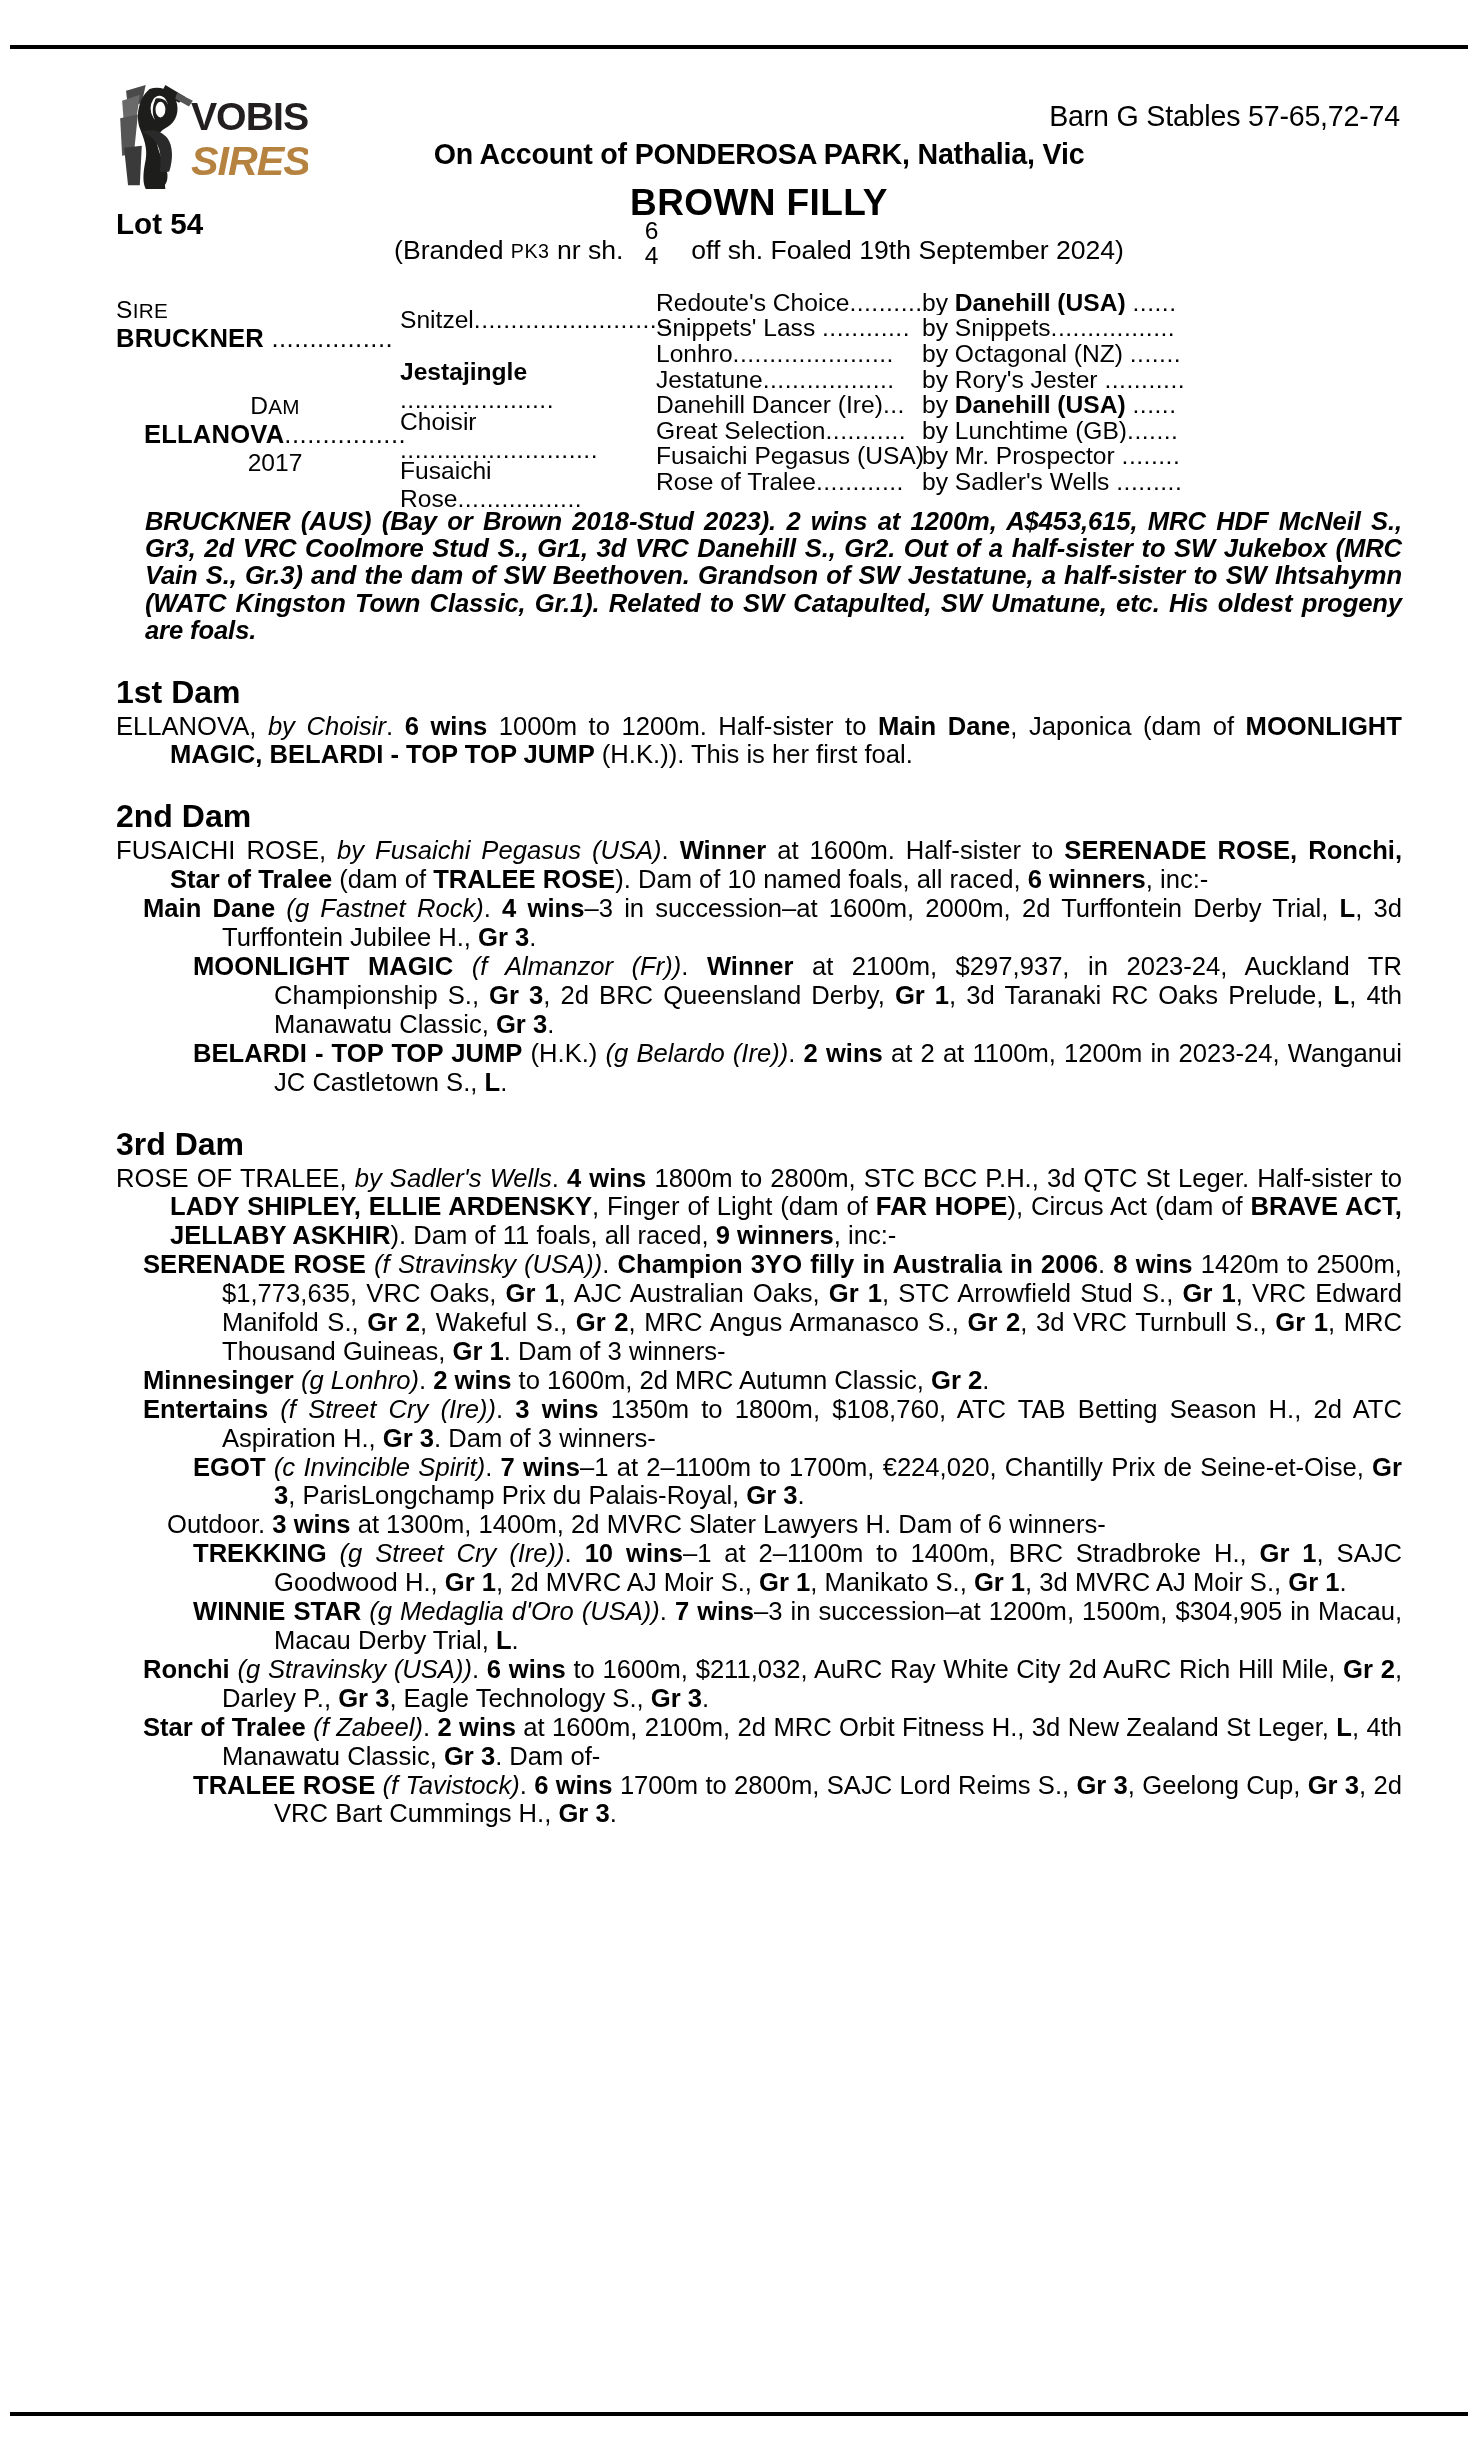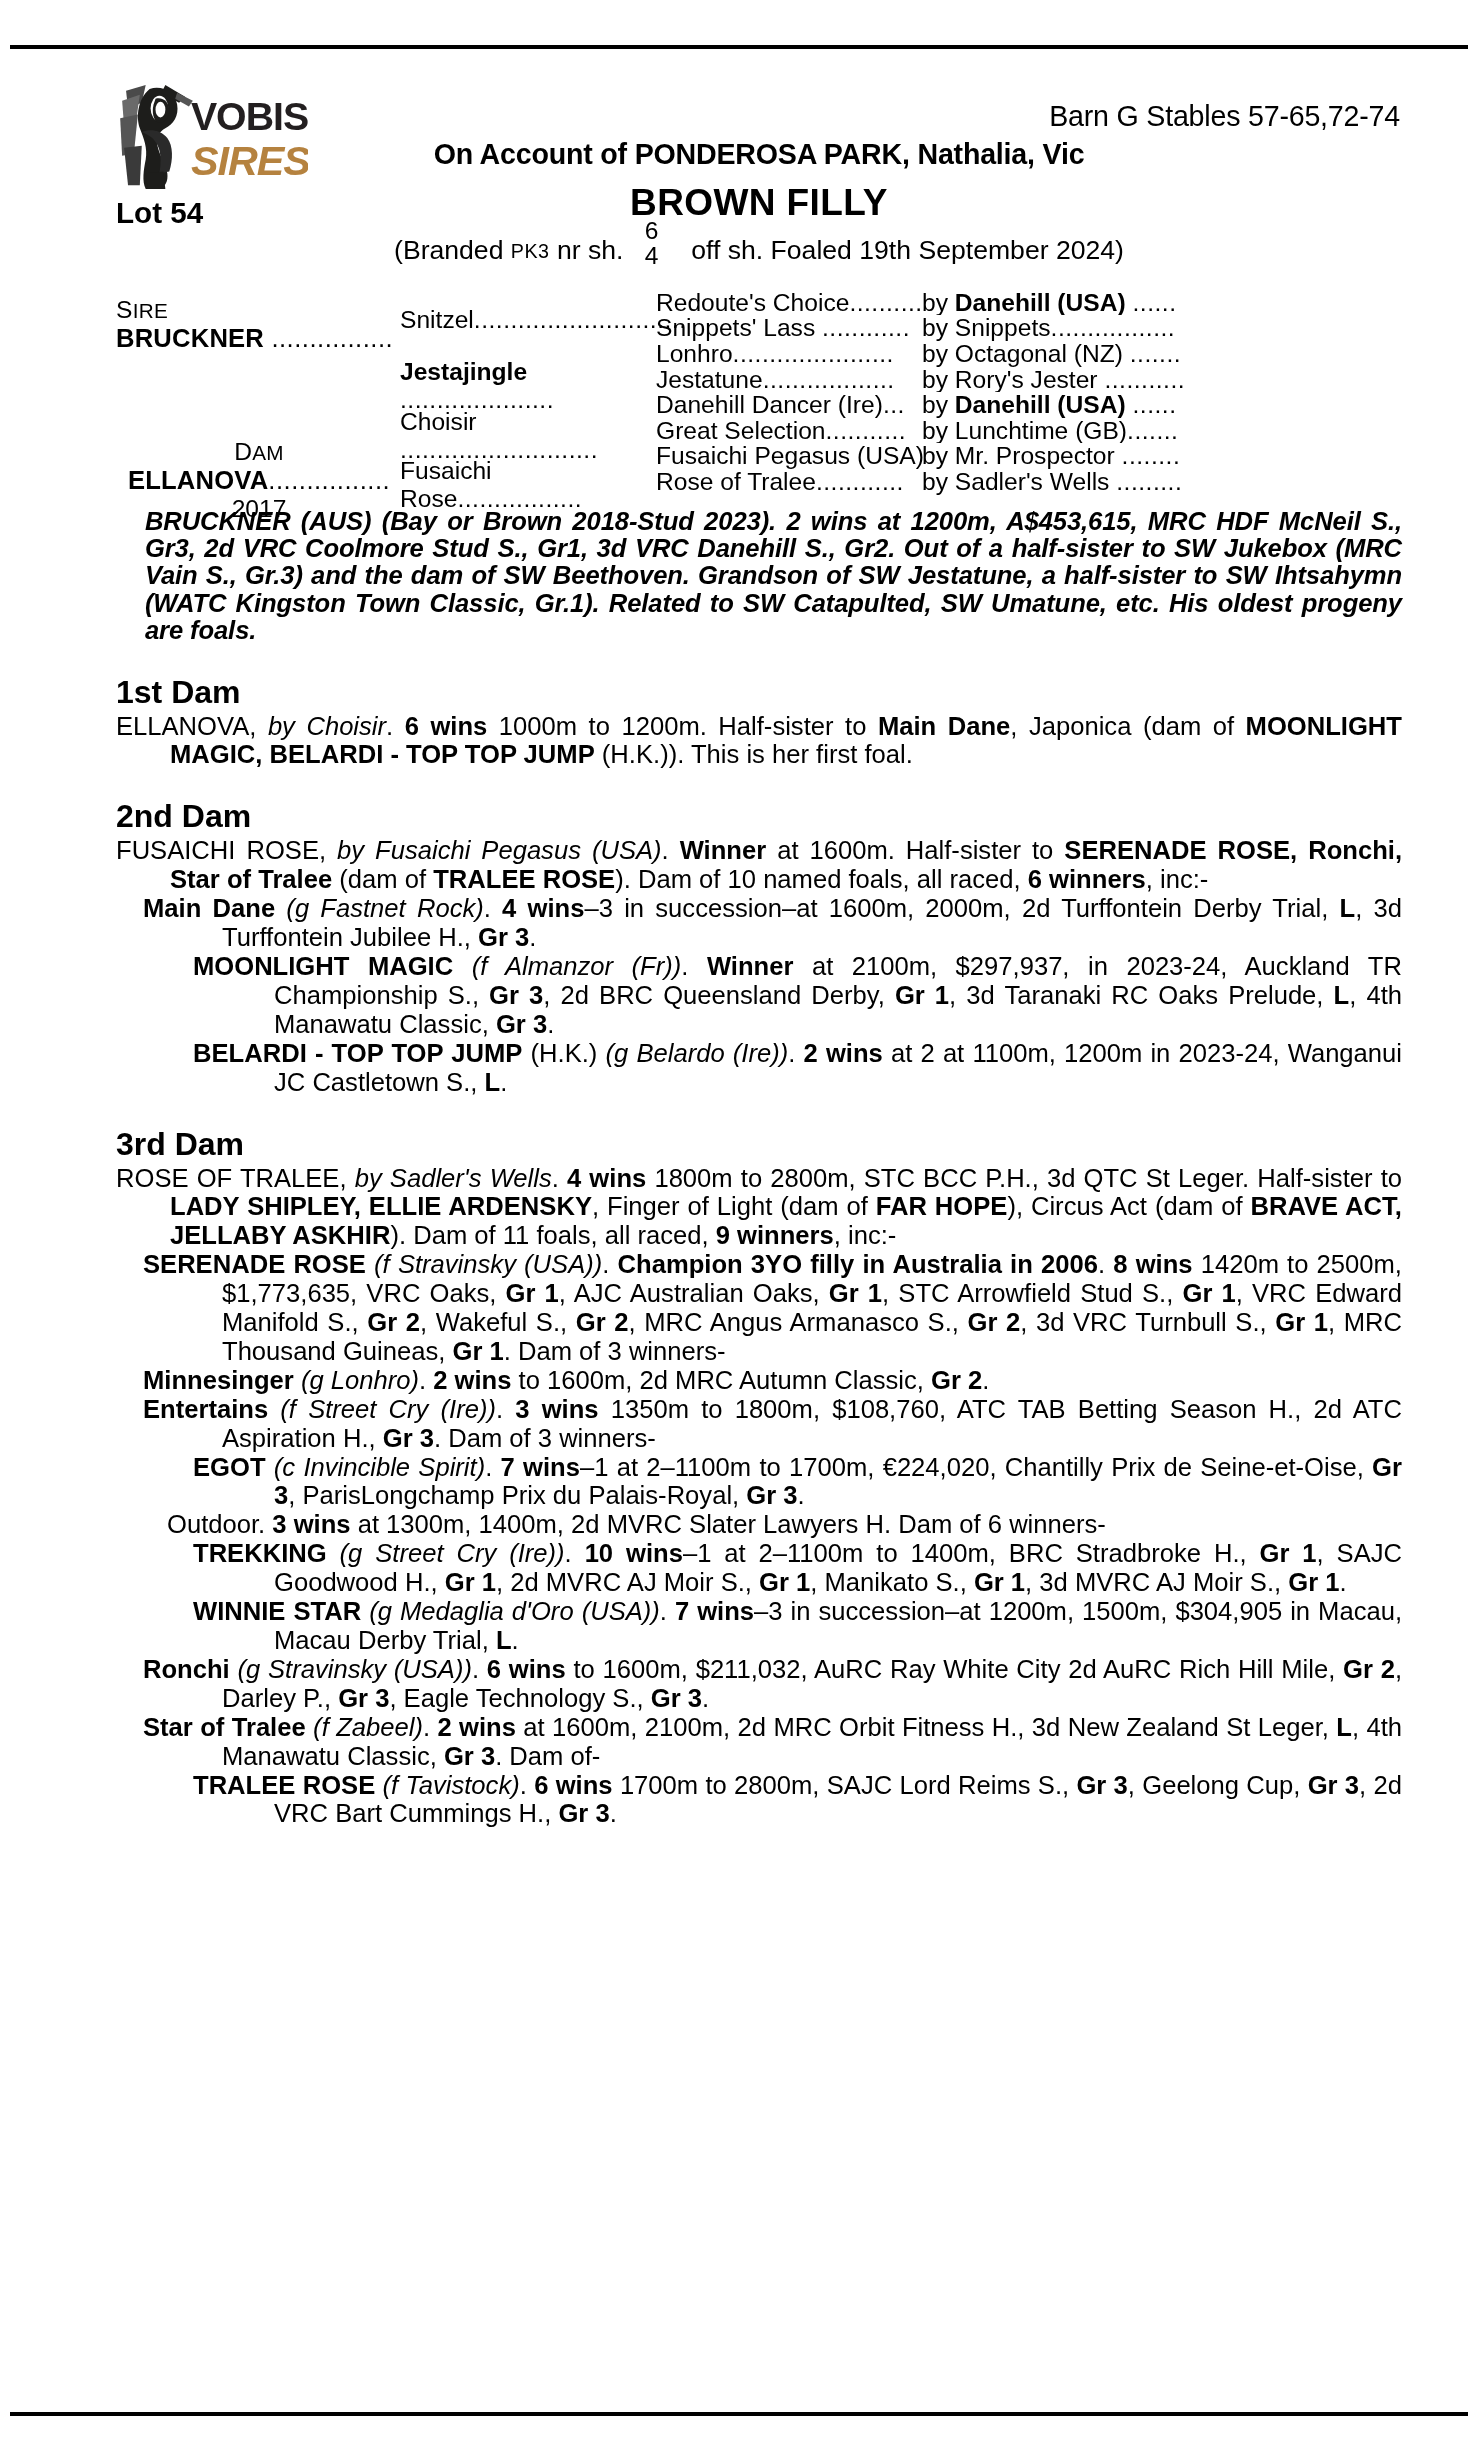--- a/index.html
+++ b/index.html
@@ -71,21 +71,21 @@
     left: 0; right: 0;
     top: 79px;
     text-align: center;
     font-size: 28.6px;
     font-weight: bold;
     letter-spacing: -0.2px;
   }
   .lot-no {
     position: absolute;
     left: 0px;
-    top: 137px;
+    top: 148px;
     font-size: 29.6px;
     font-weight: bold;
     text-align: center;
   }
   .title-name {
     position: absolute;
     left: 0; right: 0;
     top: 123px;
     text-align: center;
     font-size: 37px;
@@ -175,23 +175,22 @@
   }
   .sd-year { font-size: 24.6px; }
   .dots { letter-spacing: 0.5px; font-weight: normal; }
 
   .sire-block {
     position: absolute;
     top: 5.9px; left: 0; width: 100%;
   }
   .dam-block {
     position: absolute;
-    top: 102px; left: 0; width: 100%;
-    text-align: center;
-    margin-top: 46px;
+    top: 102px; left: 16px; width: 100%;
+    text-align: center;
   }
   .g2 { position: absolute; left: 0; width: 100%; }
   .g2.a { top: 16.7px; }
   .g2.b { top: 68px; }
   .g2.c { top: 118px; }
   .g2.d { top: 167px; }
   .ped-rows { position: absolute; top: 0px; left: 0; width: 100%; }
   .ped-rows .r {
     height: 25.6px;
     line-height: 25.6px;

